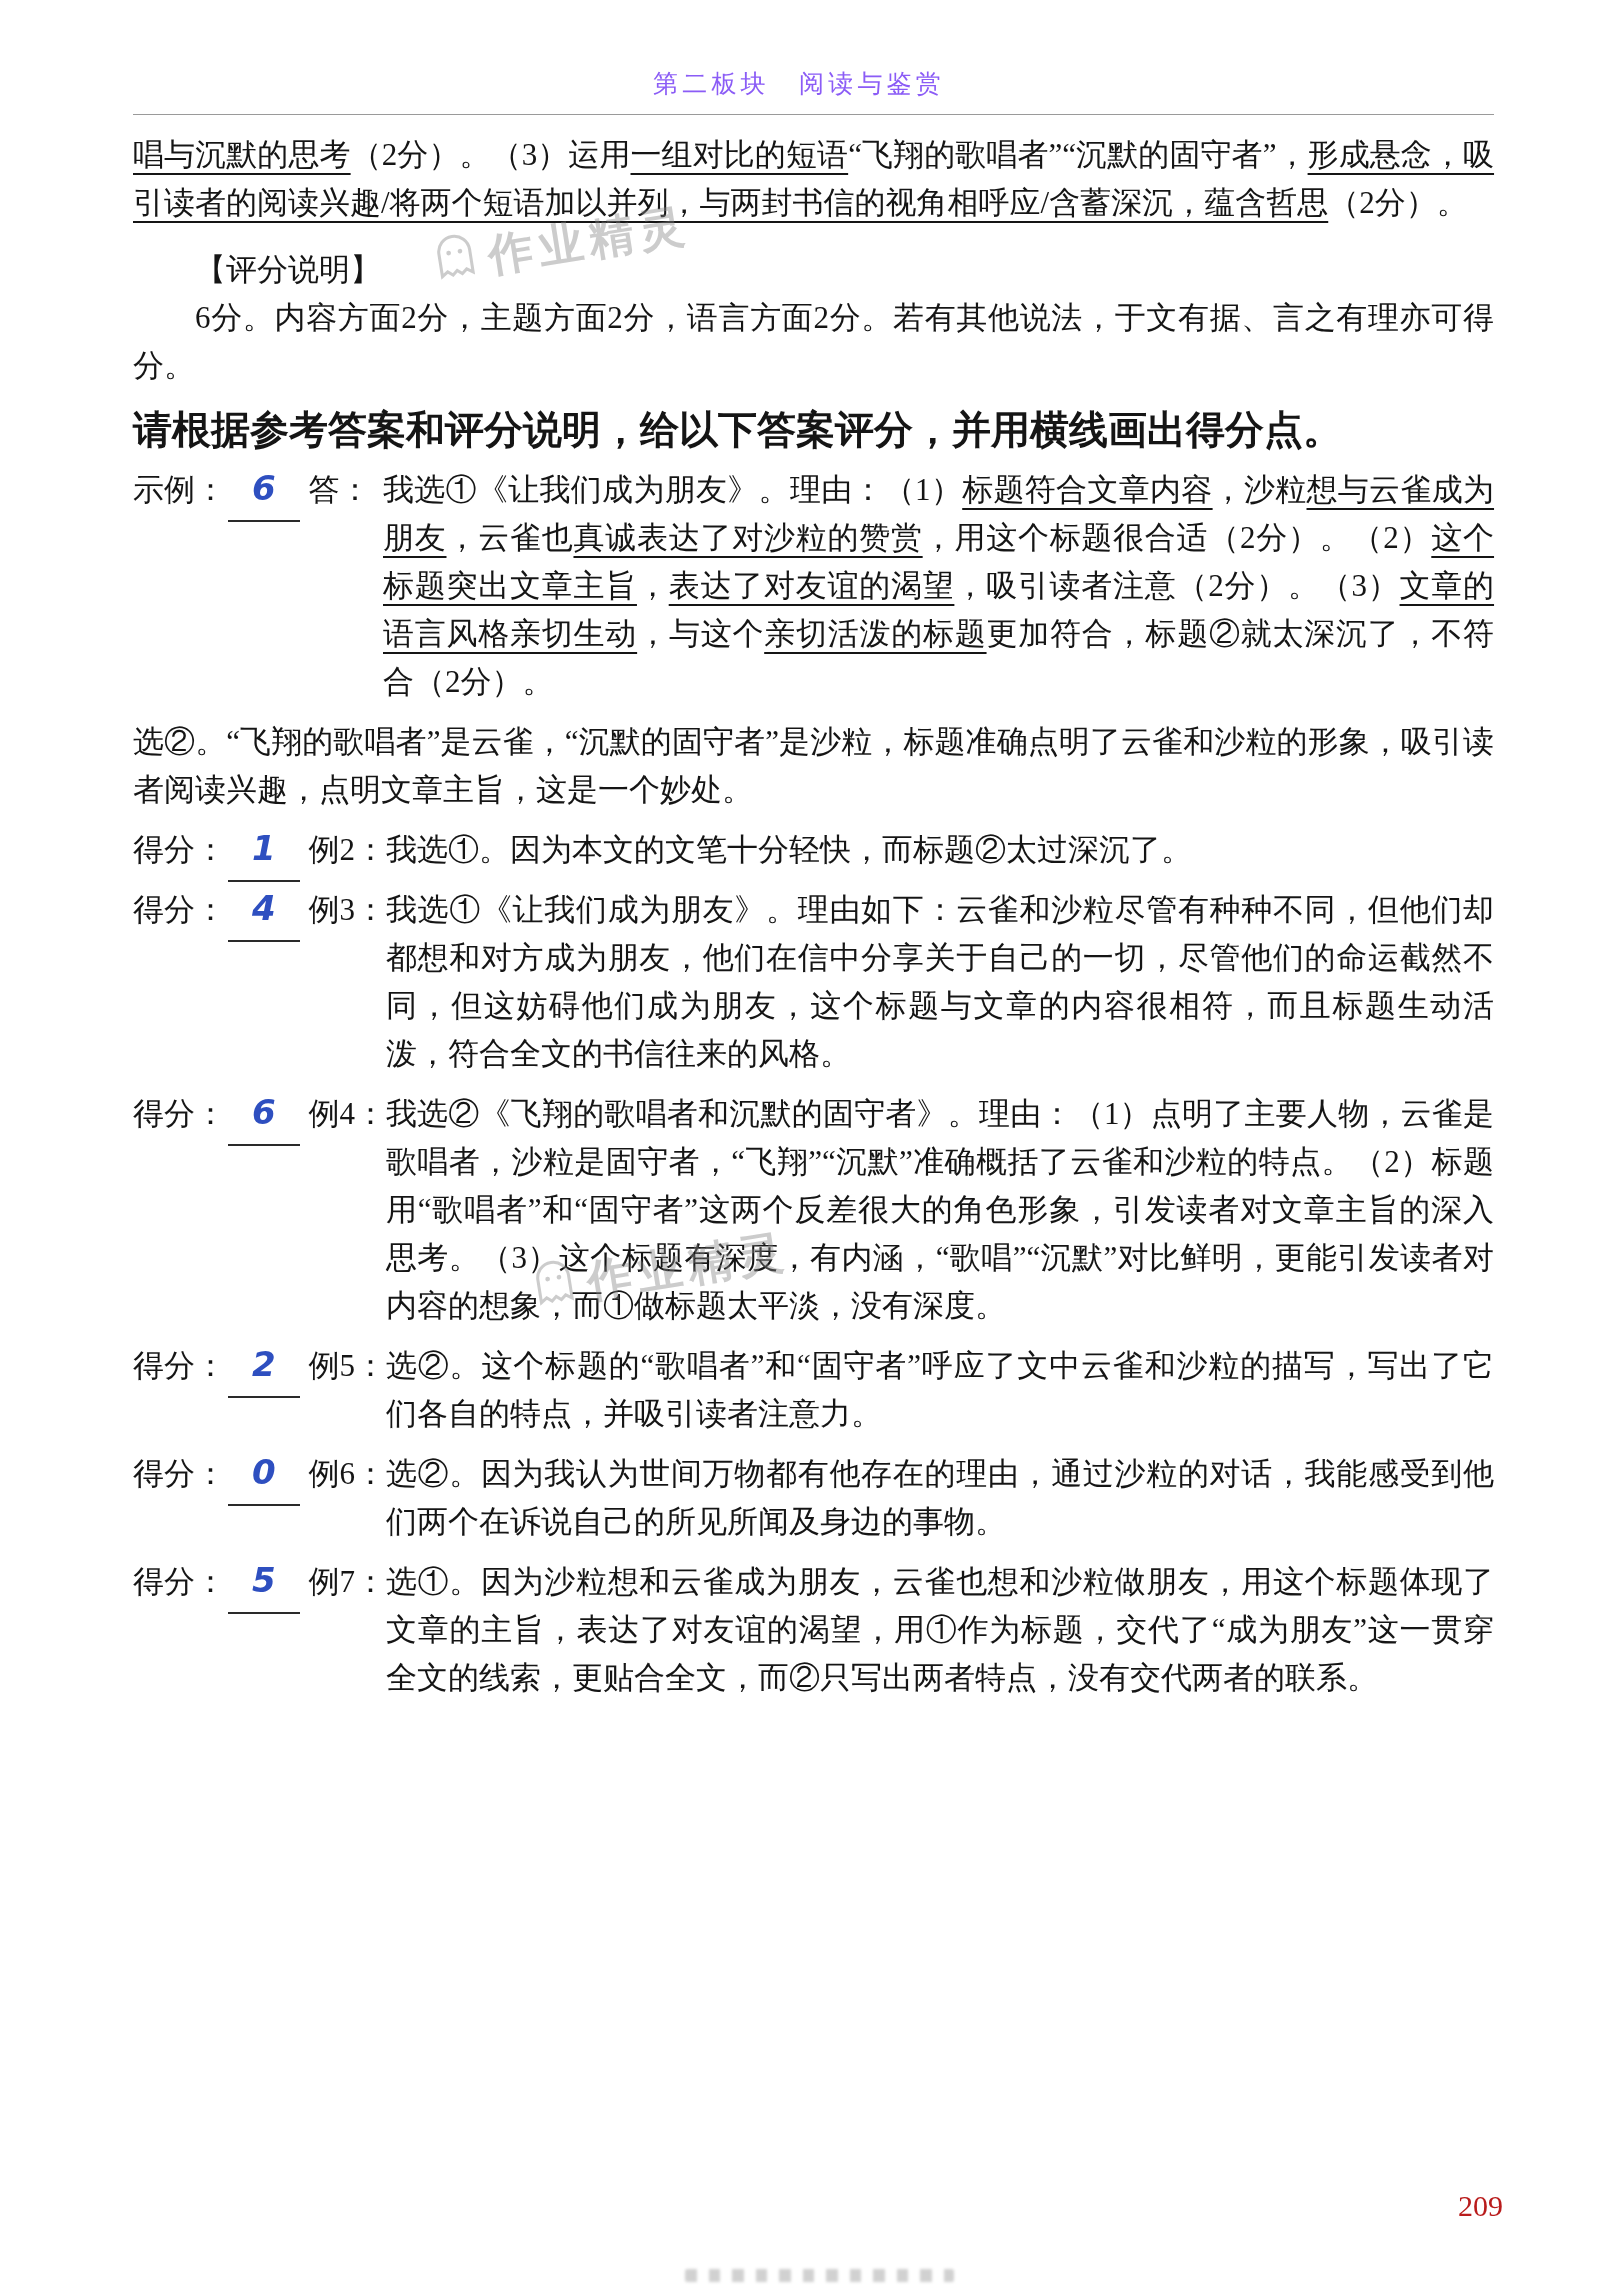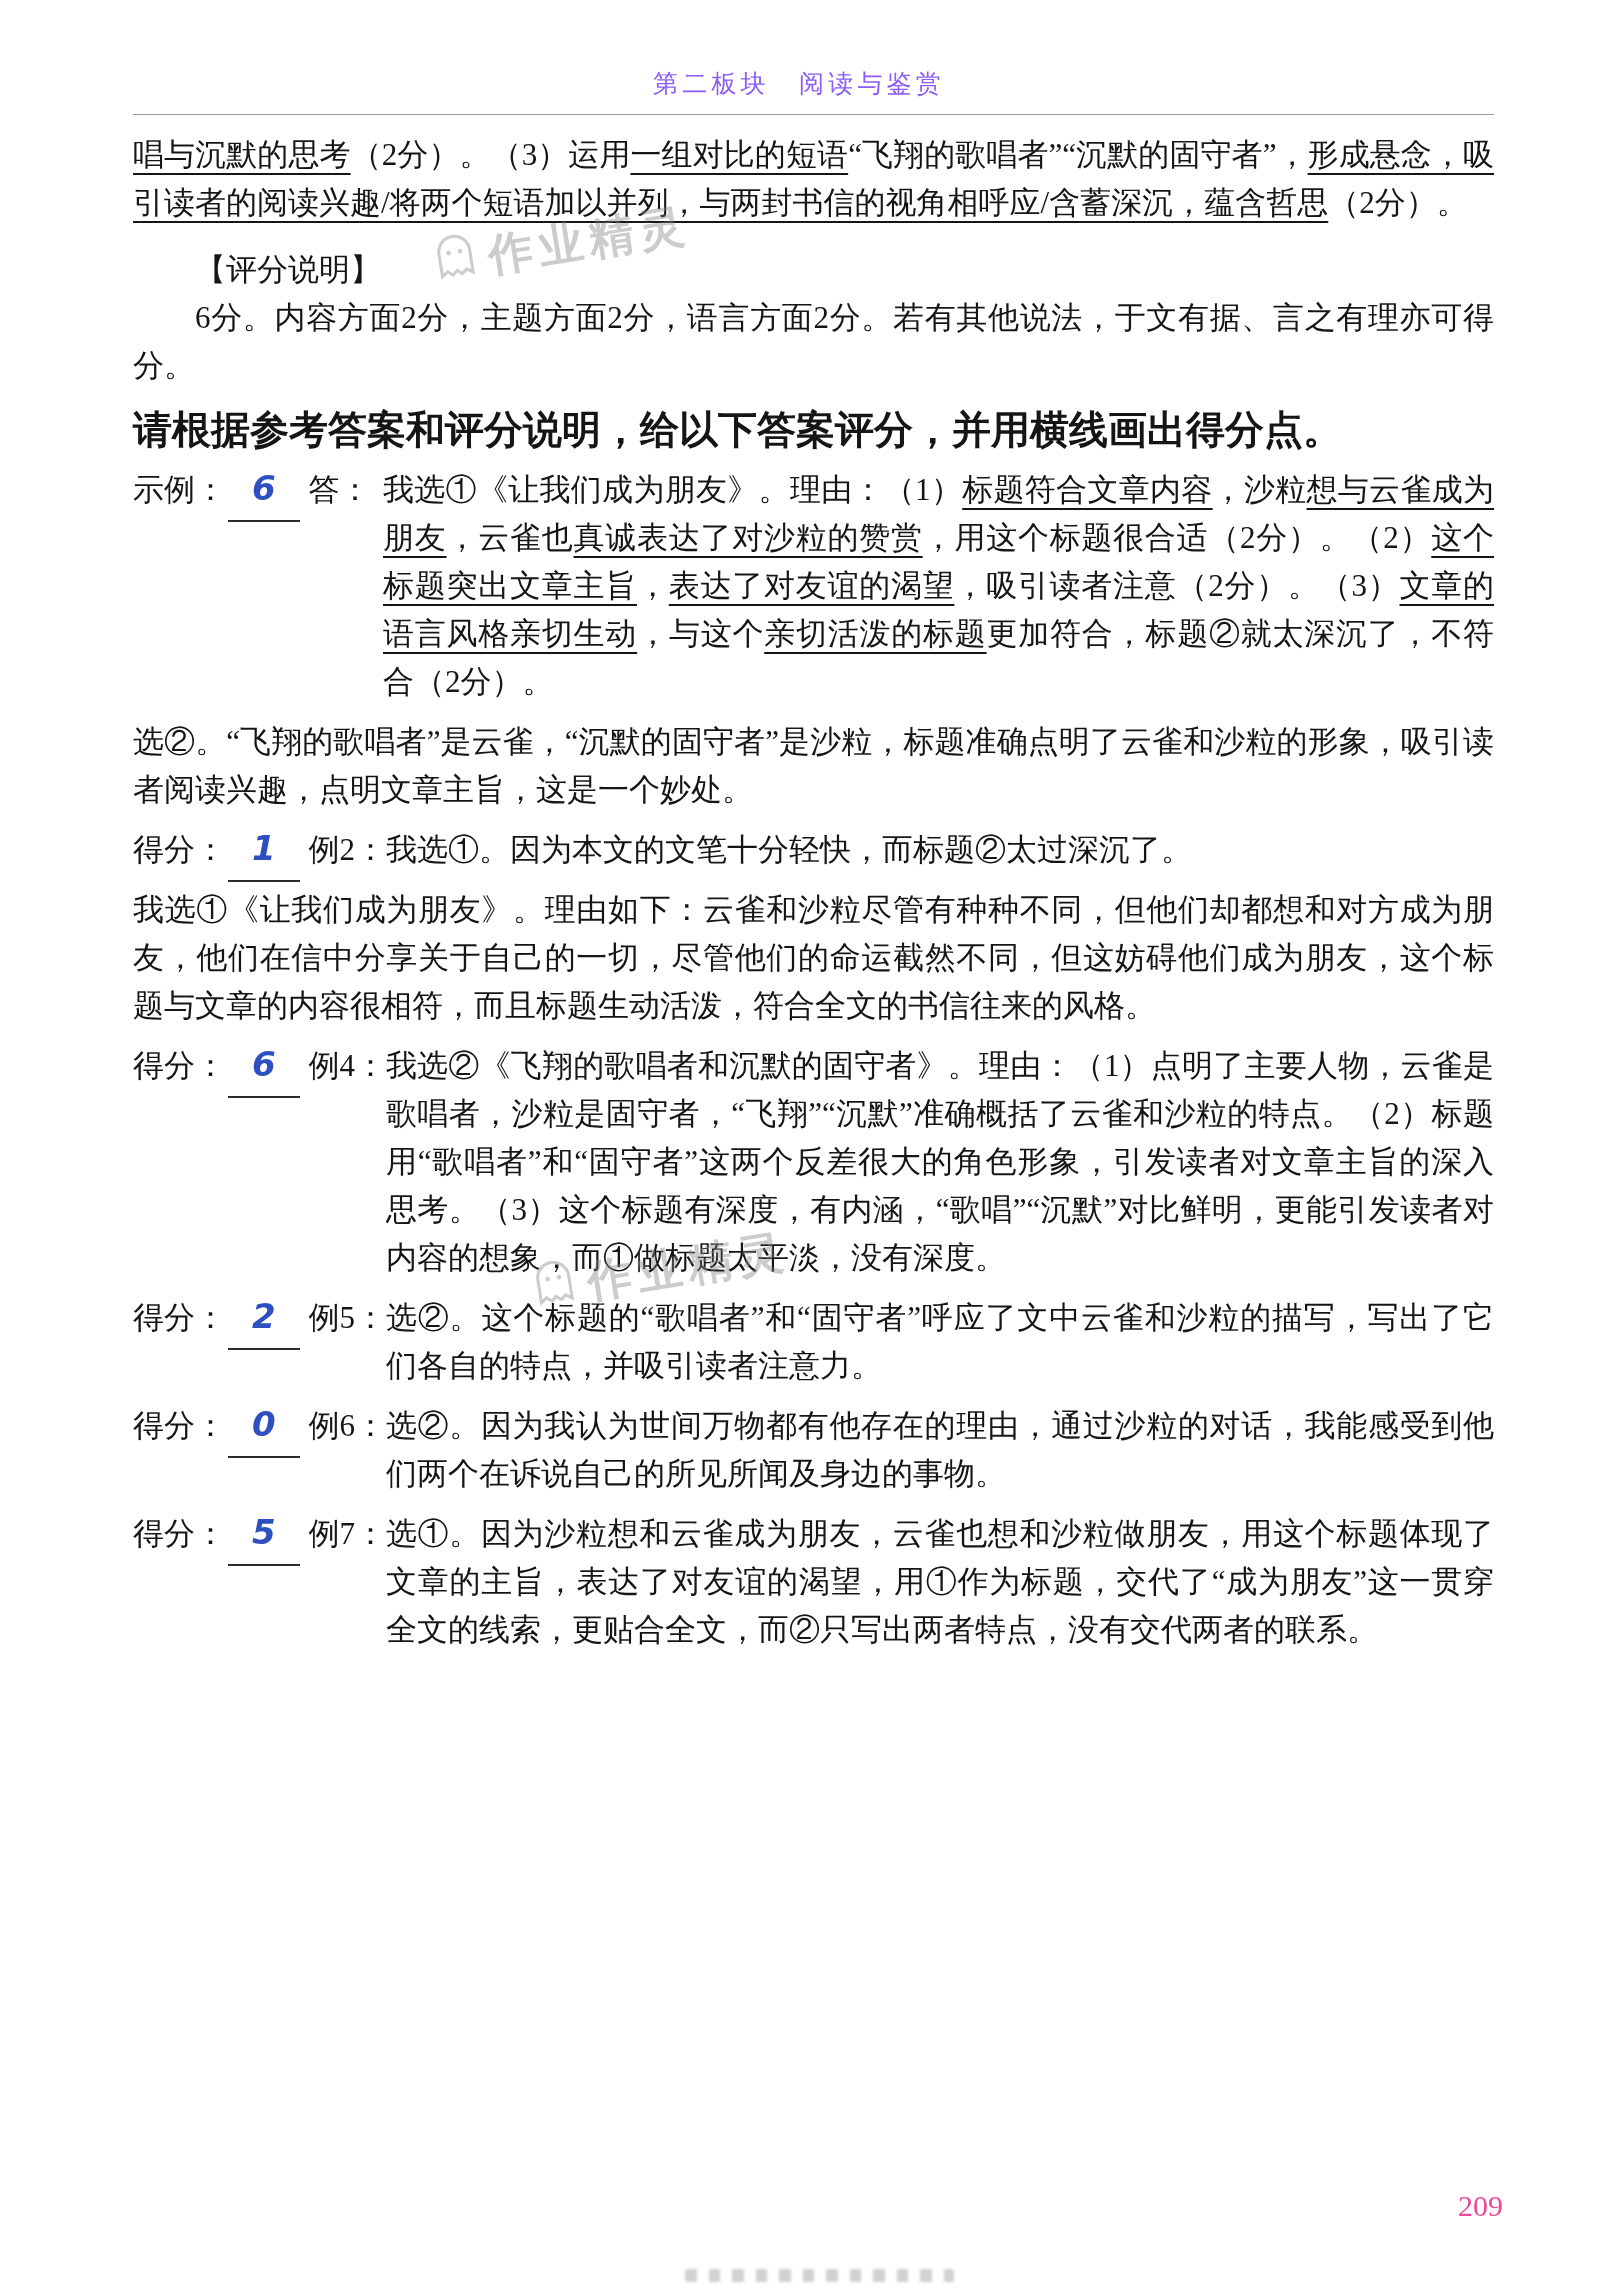--- a/index.html
+++ b/index.html
@@ -99,21 +99,21 @@
     white-space:nowrap;
   }
   .wm-1{left:430px;top:215px;}
   .wm-2{left:529px;top:1241px;}
   .wm-icon{flex:none;display:inline-block;}
   
   .page-number{
     position:absolute;
     left:1458px; top:2189px;
     font-size:30px;
-    color:#ec4899;
+    color:#b91c1c;
   }
   
   .print-artifact{
     position:absolute;
     left:685px; top:2269px;
     width:269px; height:13.4px;
     opacity:.45;
     filter:blur(1.7px);
     background:repeating-linear-gradient(90deg,#9a9a9a 0 11.8px,transparent 11.8px 23.5px);
     border-radius:2.5px;
@@ -170,20 +170,23 @@
     </div>
 
     <div class="entry">
       <span class="prefix">
         <span>得分：</span><span class="score-line"><span class="score">1</span></span><span>例2：</span>
       </span>
       <div class="entry-body">我选①。因为本文的文笔十分轻快，而标题②太过深沉了。</div>
     </div>
 
     <div class="entry">
+      <span class="prefix">
+        <span>得分：</span><span class="score-line"><span class="score">4</span></span><span>例3：</span>
+      </span>
       <div class="entry-body">我选①《让我们成为朋友》。理由如下：云雀和沙粒尽管有种种不同，但他们却都想和对方成为朋友，他们在信中分享关于自己的一切，尽管他们的命运截然不同，但这妨碍他们成为朋友，这个标题与文章的内容很相符，而且标题生动活泼，符合全文的书信往来的风格。</div>
     </div>
 
     <div class="entry">
       <span class="prefix">
         <span>得分：</span><span class="score-line"><span class="score">6</span></span><span>例4：</span>
       </span>
       <div class="entry-body">我选②《飞翔的歌唱者和沉默的固守者》。理由：（1）点明了主要人物，云雀是歌唱者，沙粒是固守者，“飞翔”“沉默”准确概括了云雀和沙粒的特点。（2）标题用“歌唱者”和“固守者”这两个反差很大的角色形象，引发读者对文章主旨的深入思考。（3）这个标题有深度，有内涵，“歌唱”“沉默”对比鲜明，更能引发读者对内容的想象，而①做标题太平淡，没有深度。</div>
     </div>
 

